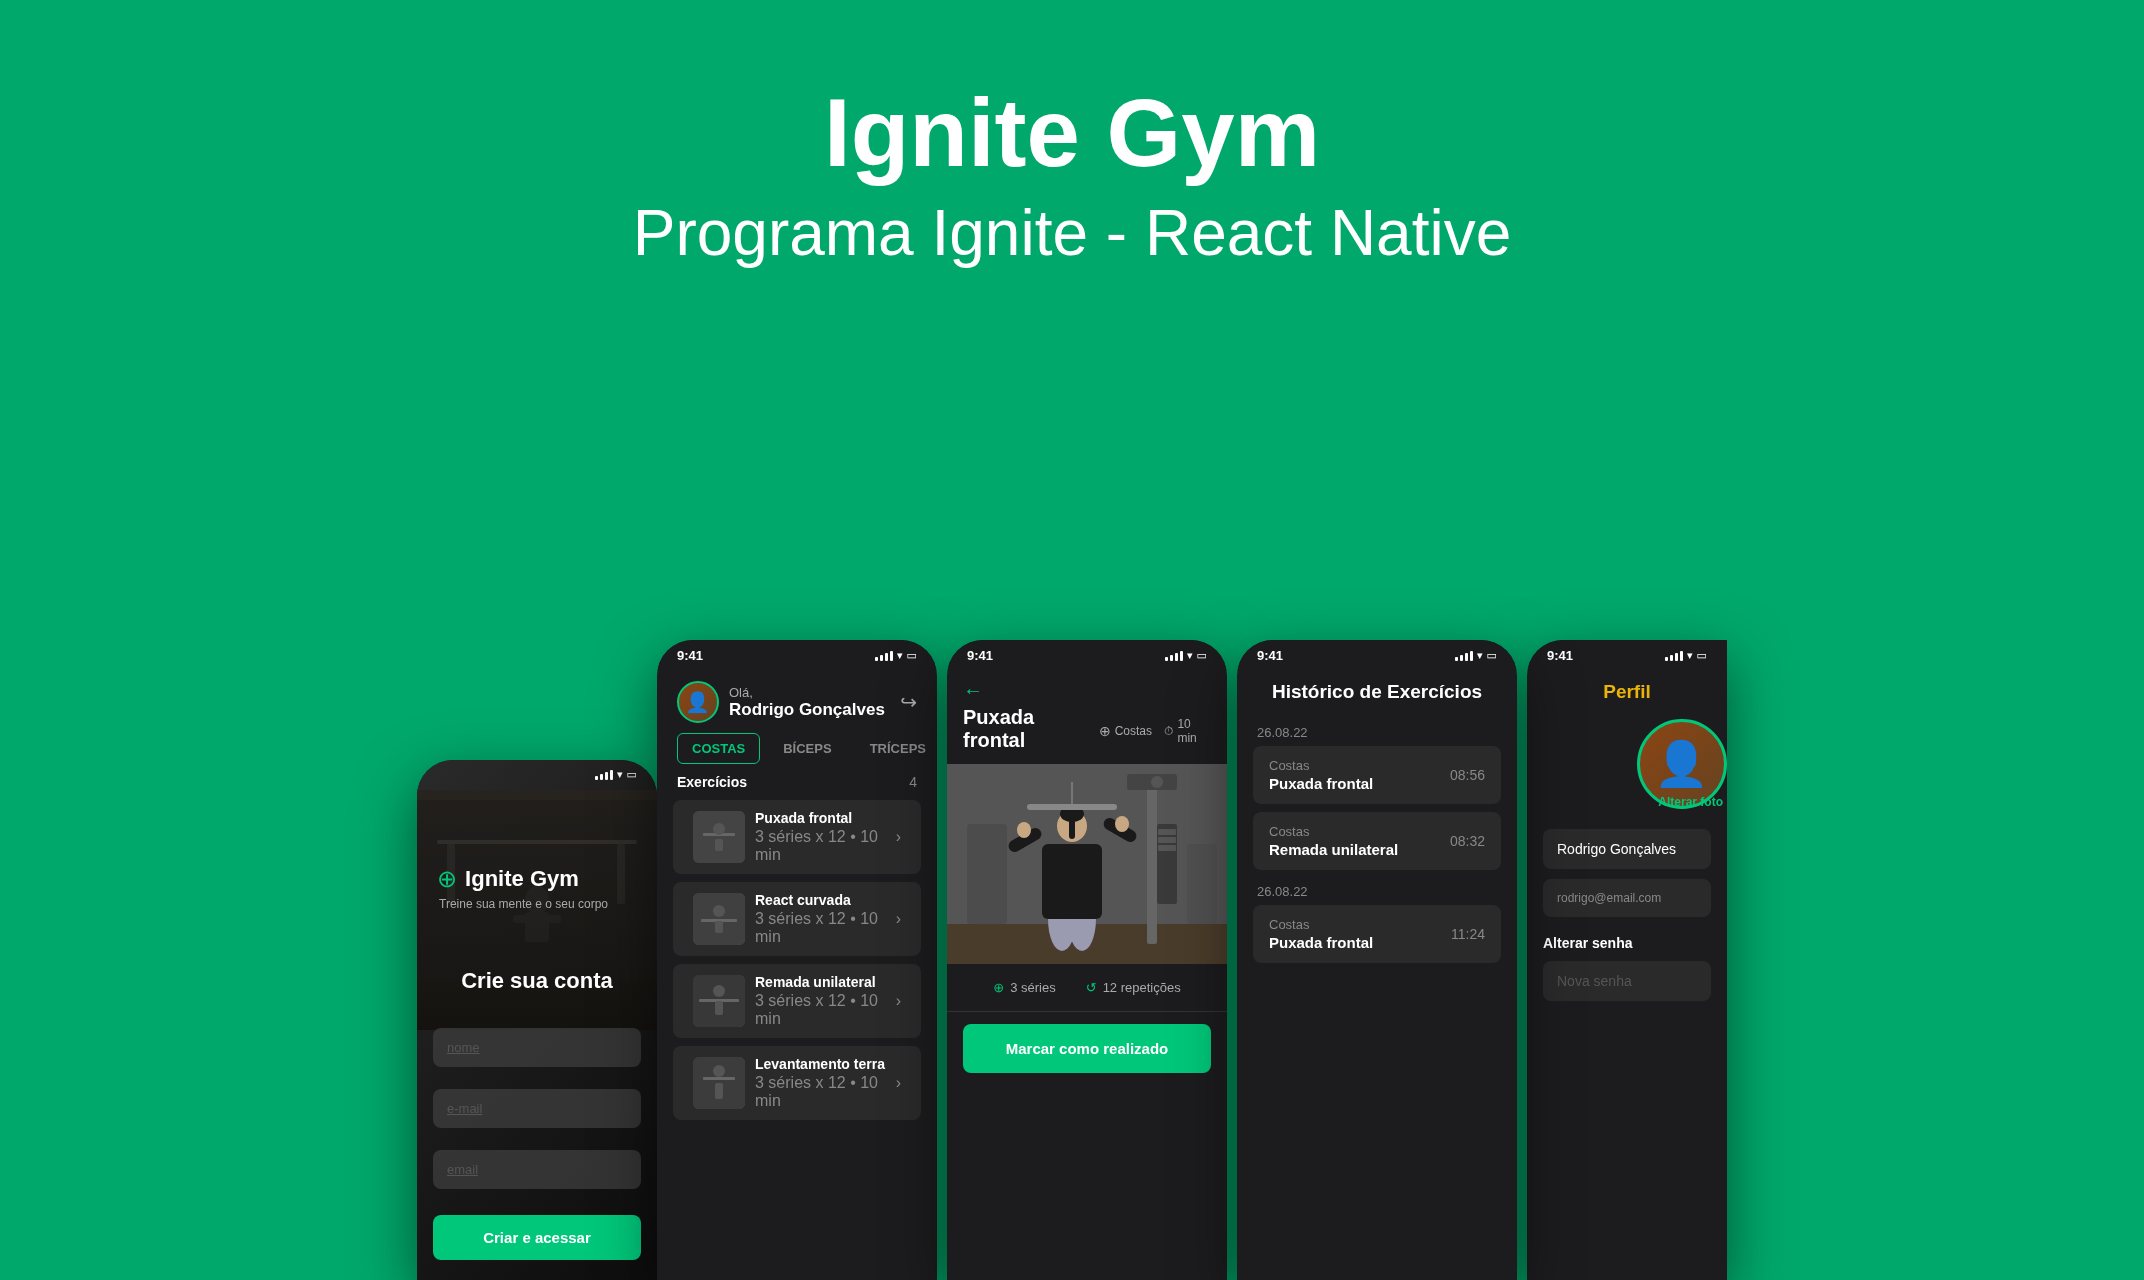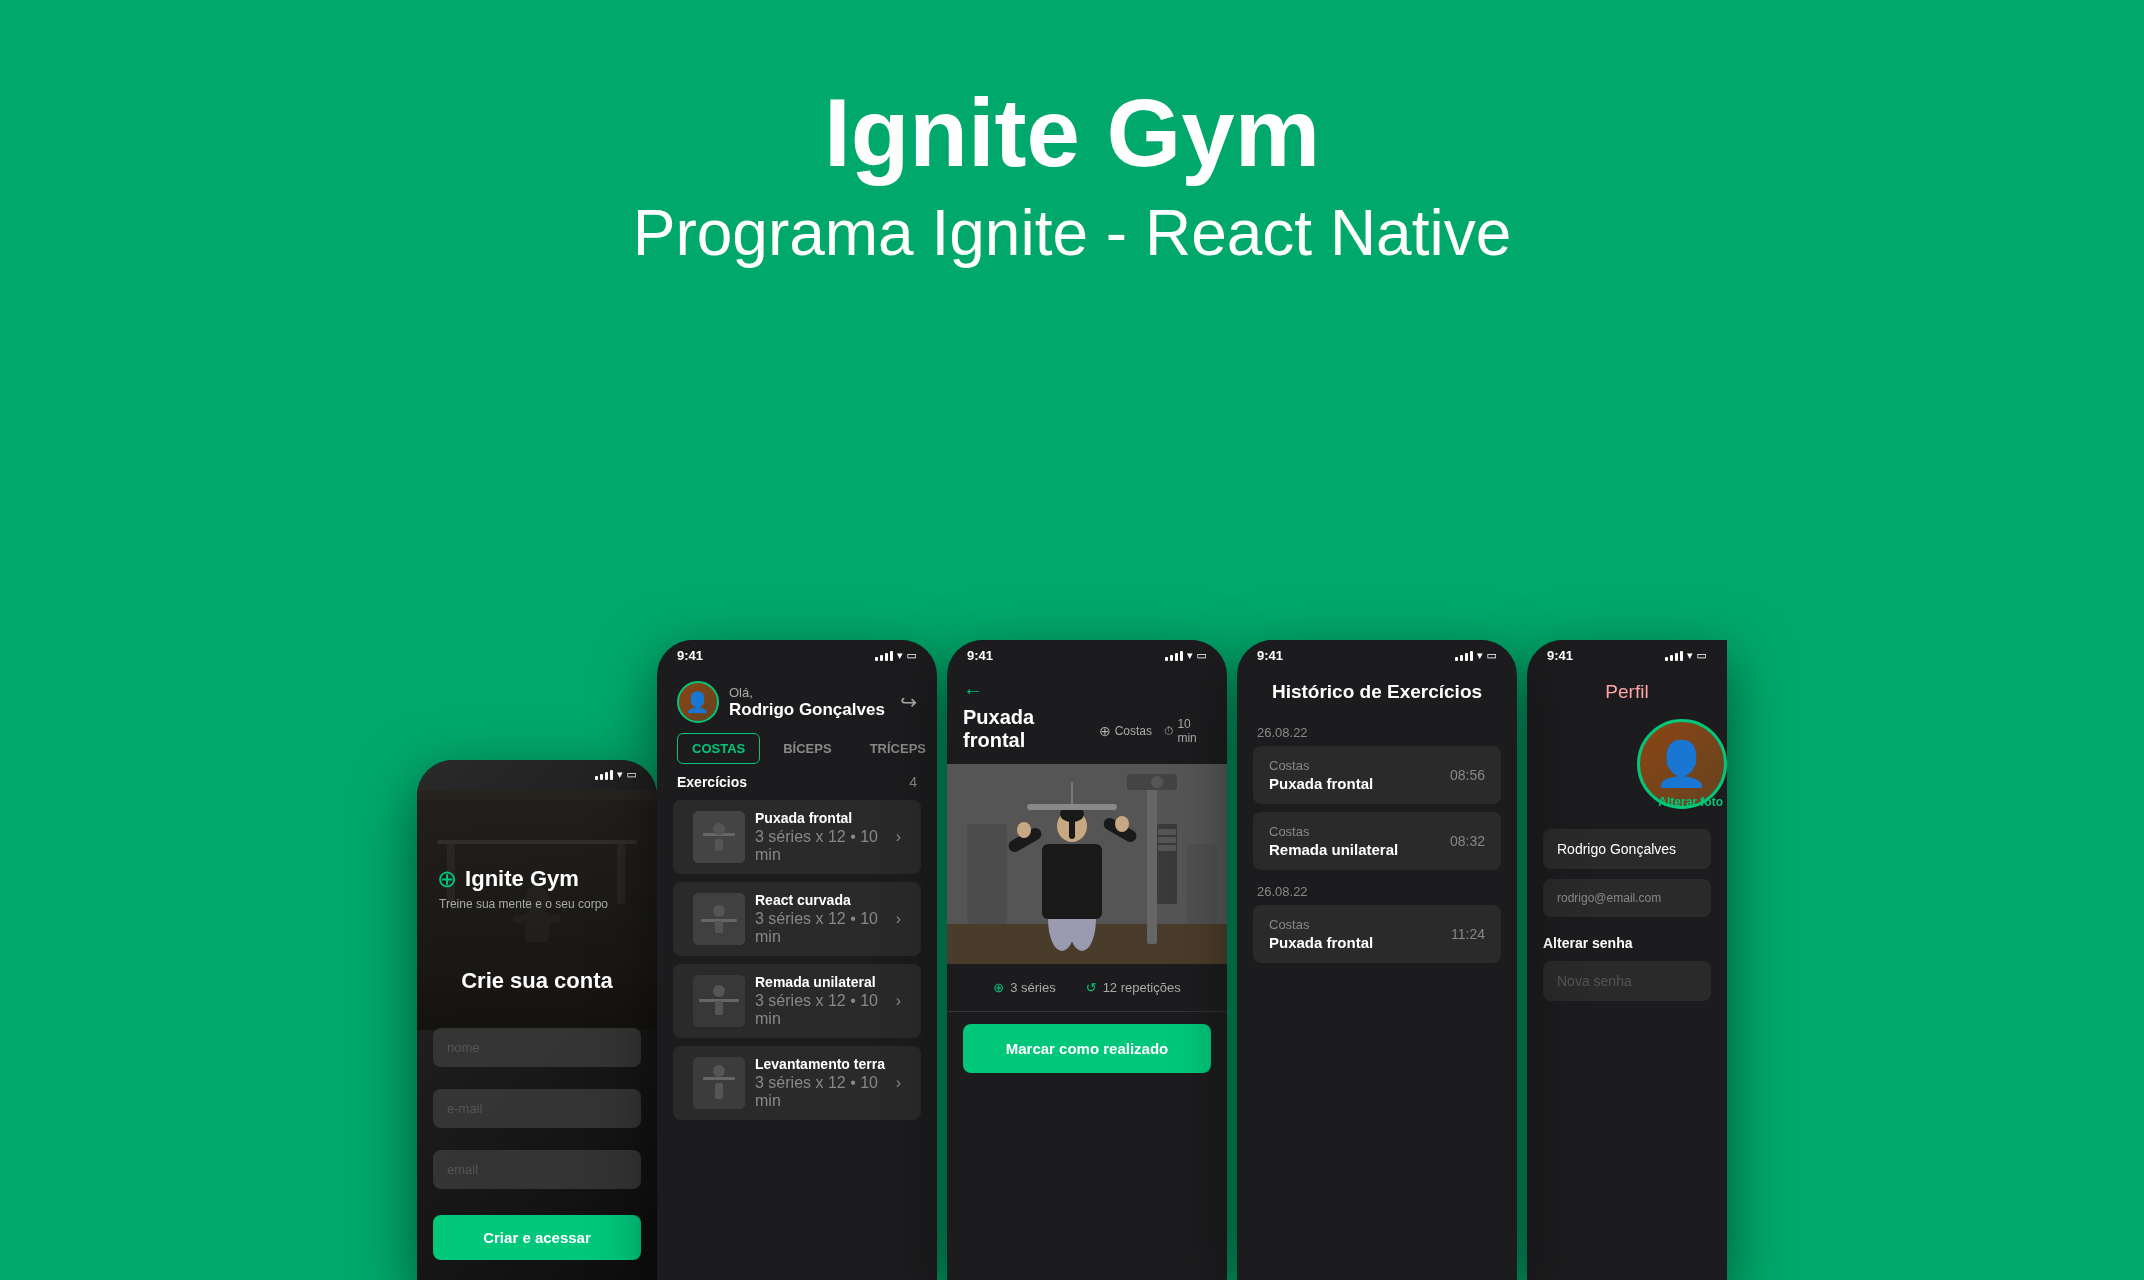--- a/index.html
+++ b/index.html
@@ -162,20 +162,21 @@
     }
 
     .input-field {
       background: rgba(60,60,60,0.8);
       border: none;
       border-radius: 8px;
       padding: 12px 14px;
       color: #888;
       font-size: 13px;
       width: 100%;
+      text-decoration: underline;
     }
 
     .btn-criar {
       background: #00c77a;
       color: #ffffff;
       border: none;
       border-radius: 8px;
       padding: 14px;
       font-size: 15px;
       font-weight: 600;
@@ -372,21 +373,21 @@
     .history-category { font-size: 13px; color: #888; margin-bottom: 2px; }
     .history-exercise { font-size: 15px; font-weight: 600; color: #fff; }
     .history-time { font-size: 14px; color: #888; }
 
     
     .phone5-header {
       padding: 14px 20px 16px;
       text-align: center;
     }
 
-    .profile-title { font-size: 19px; font-weight: 400; color: #fca5a5; }
+    .profile-title { font-size: 19px; font-weight: 700; color: #eab308; }
 
     .profile-form {
       padding: 0 16px;
       display: flex;
       flex-direction: column;
       gap: 10px;
     }
 
     .profile-input {
       background: #2a2a2a;

